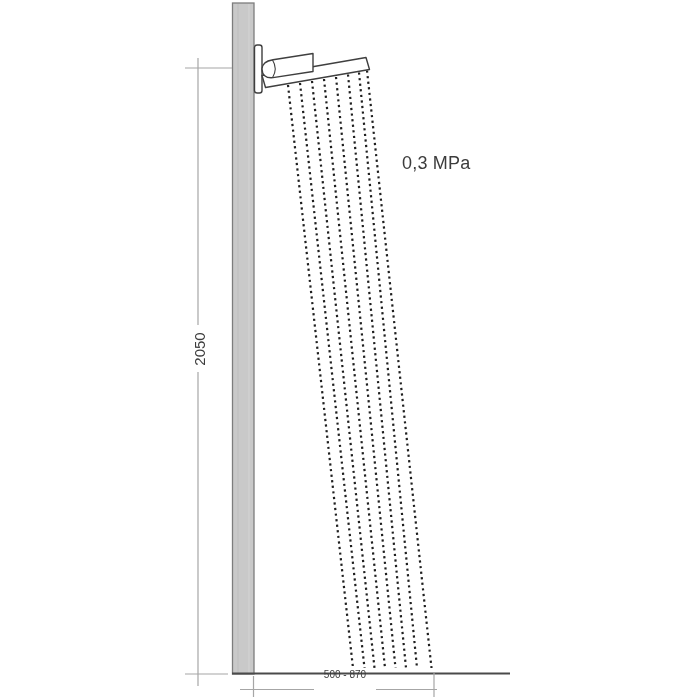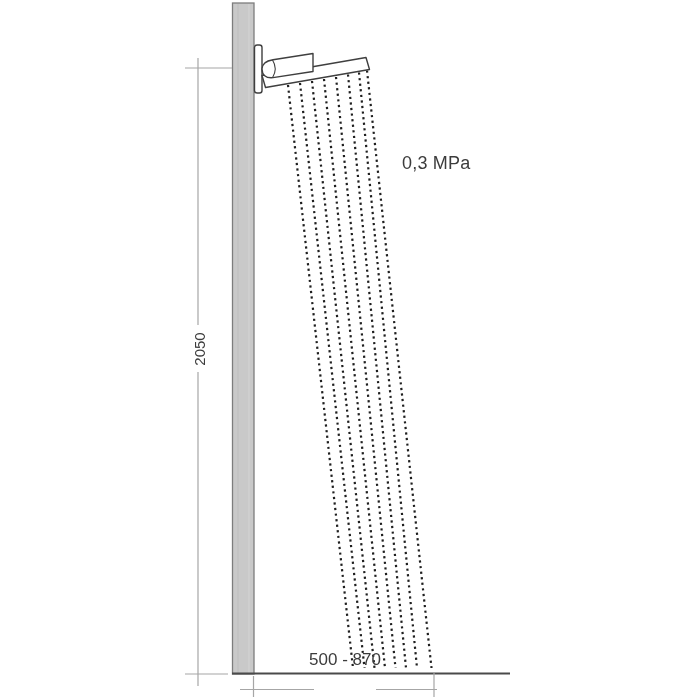--- a/index.html
+++ b/index.html
@@ -33,22 +33,22 @@
     letter-spacing: 0.2px;
   }
   #label-height {
     left: 199px;
     top: 349px;
     font-size: 15px;
     transform: translate(-50%, -50%) rotate(-90deg);
   }
   #label-reach {
     left: 345px;
-    top: 660px;
-    font-size: 17px;
+    top: 674px;
+    font-size: 10px;
     transform: translate(-50%, -50%);
   }
 </style>
 </head>
 <body>
 
 <div id="stage">
 
   <svg id="drawing" width="700" height="700" viewBox="0 0 700 700">
 

